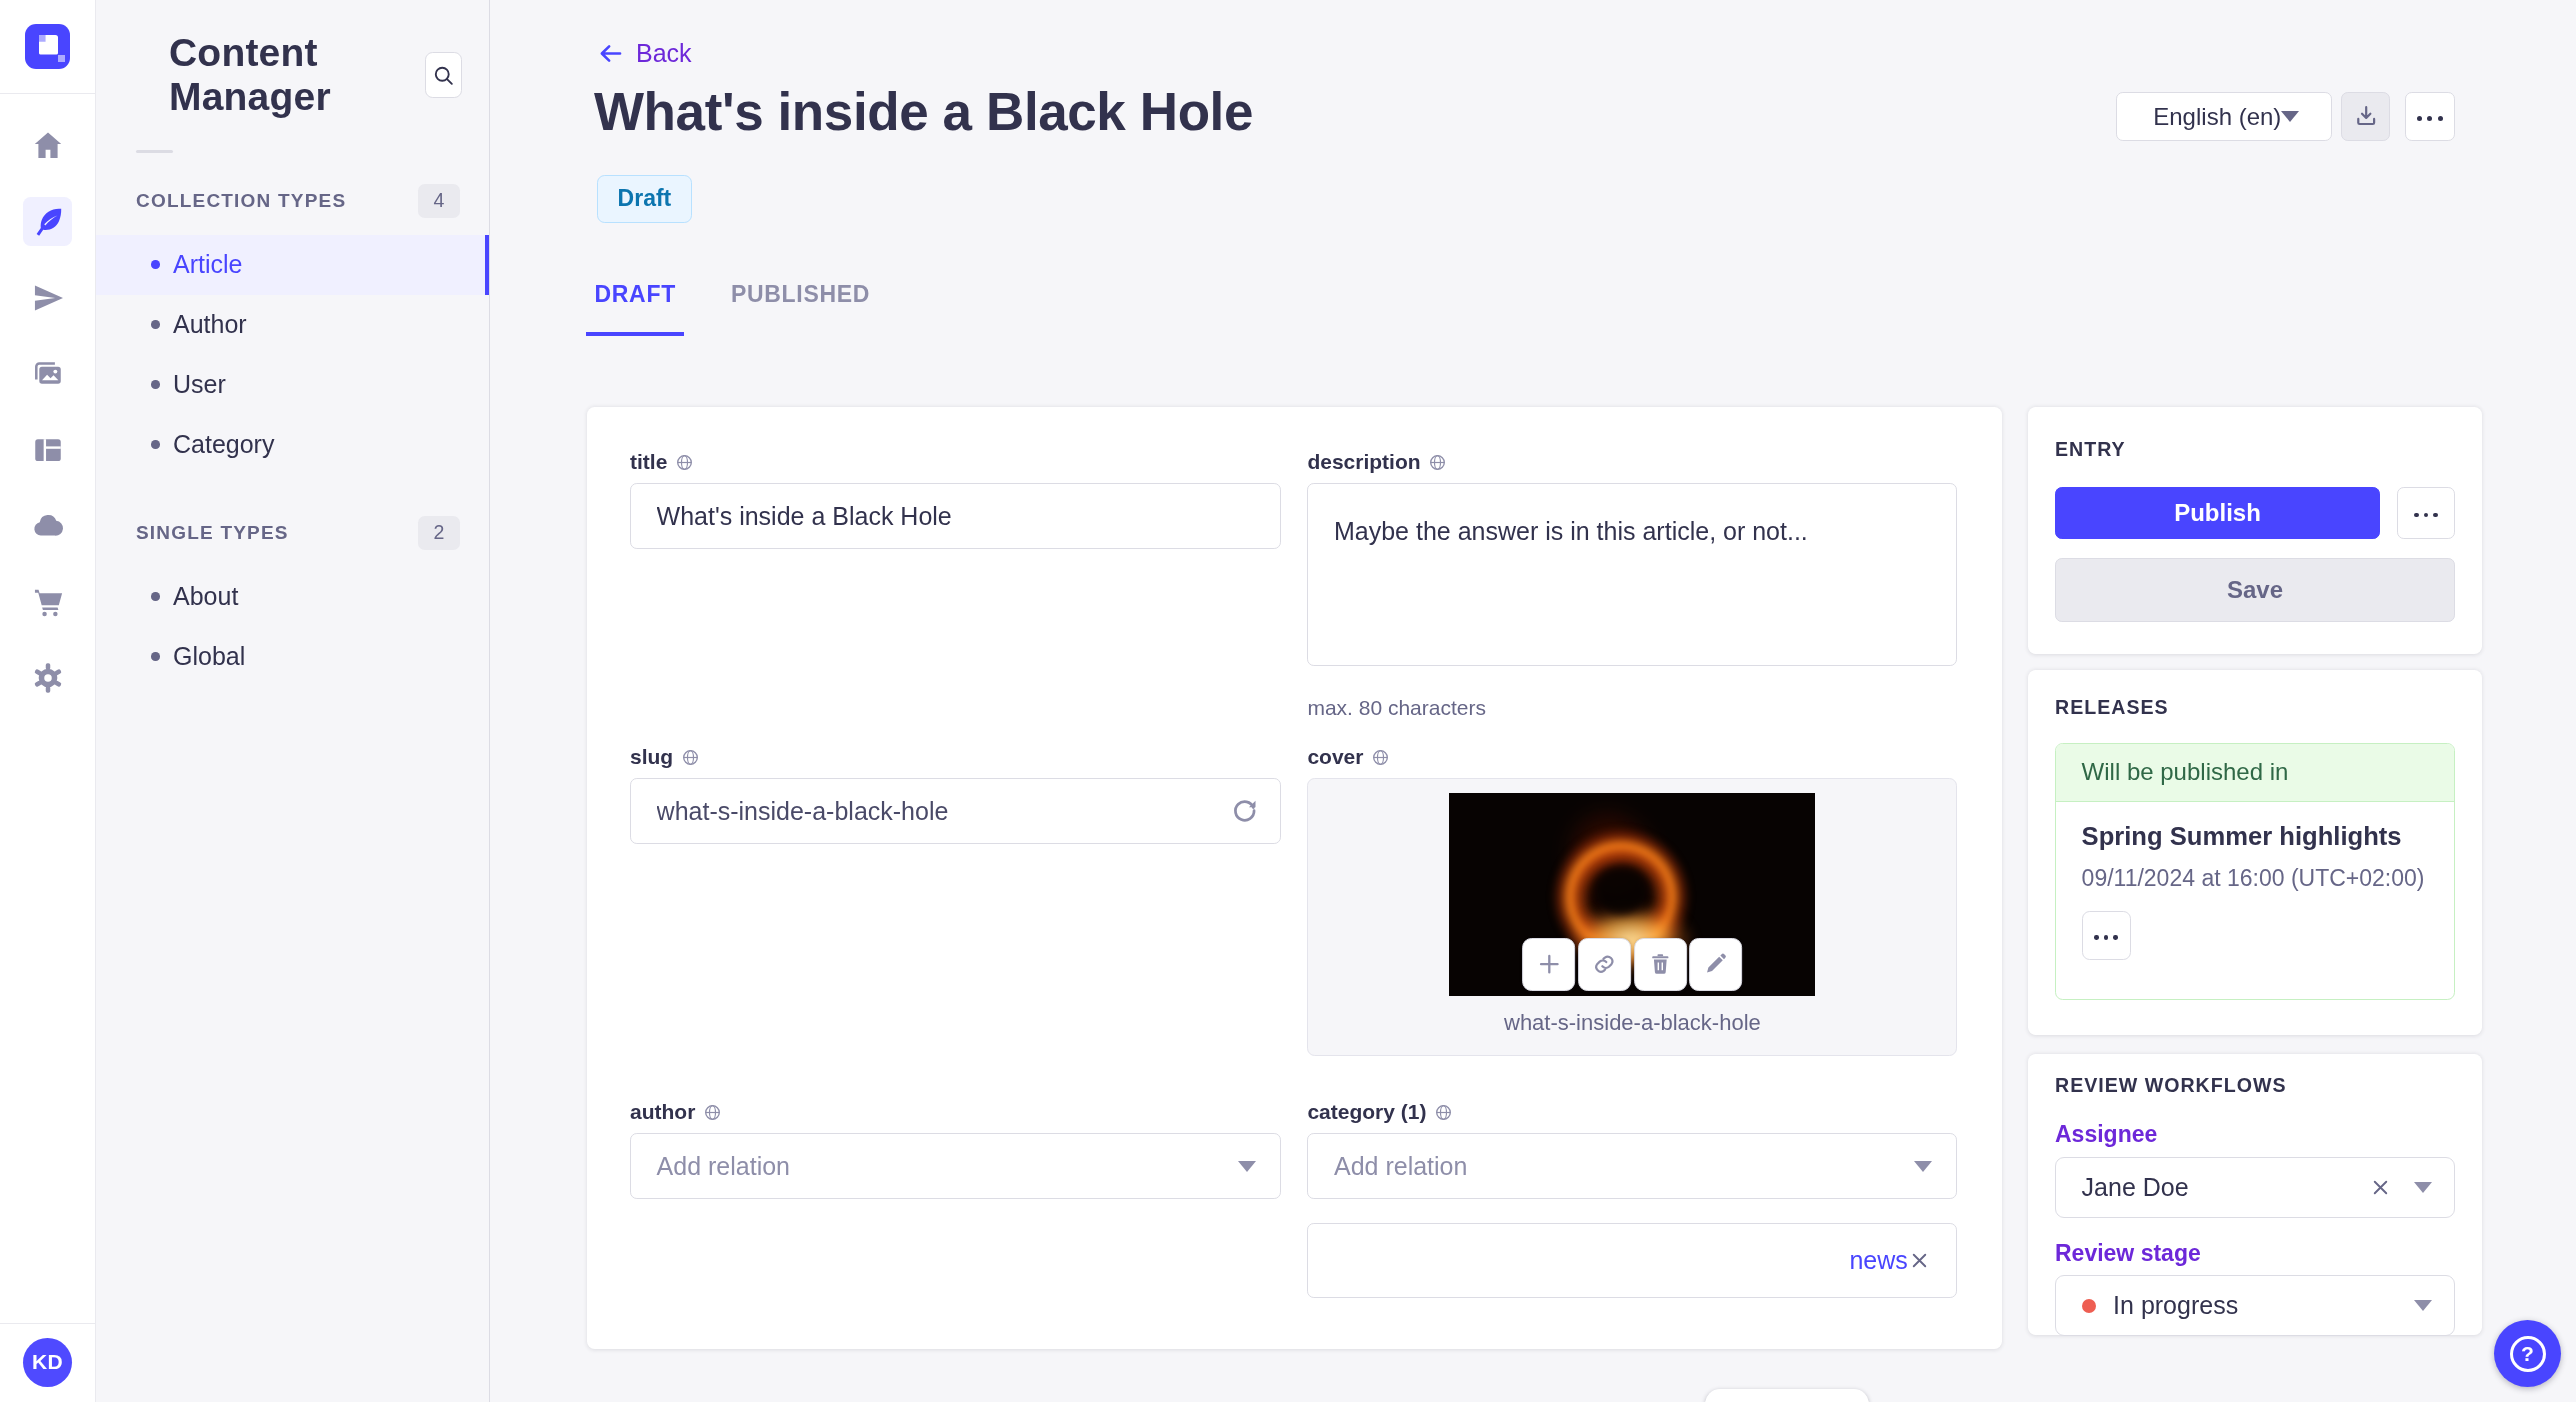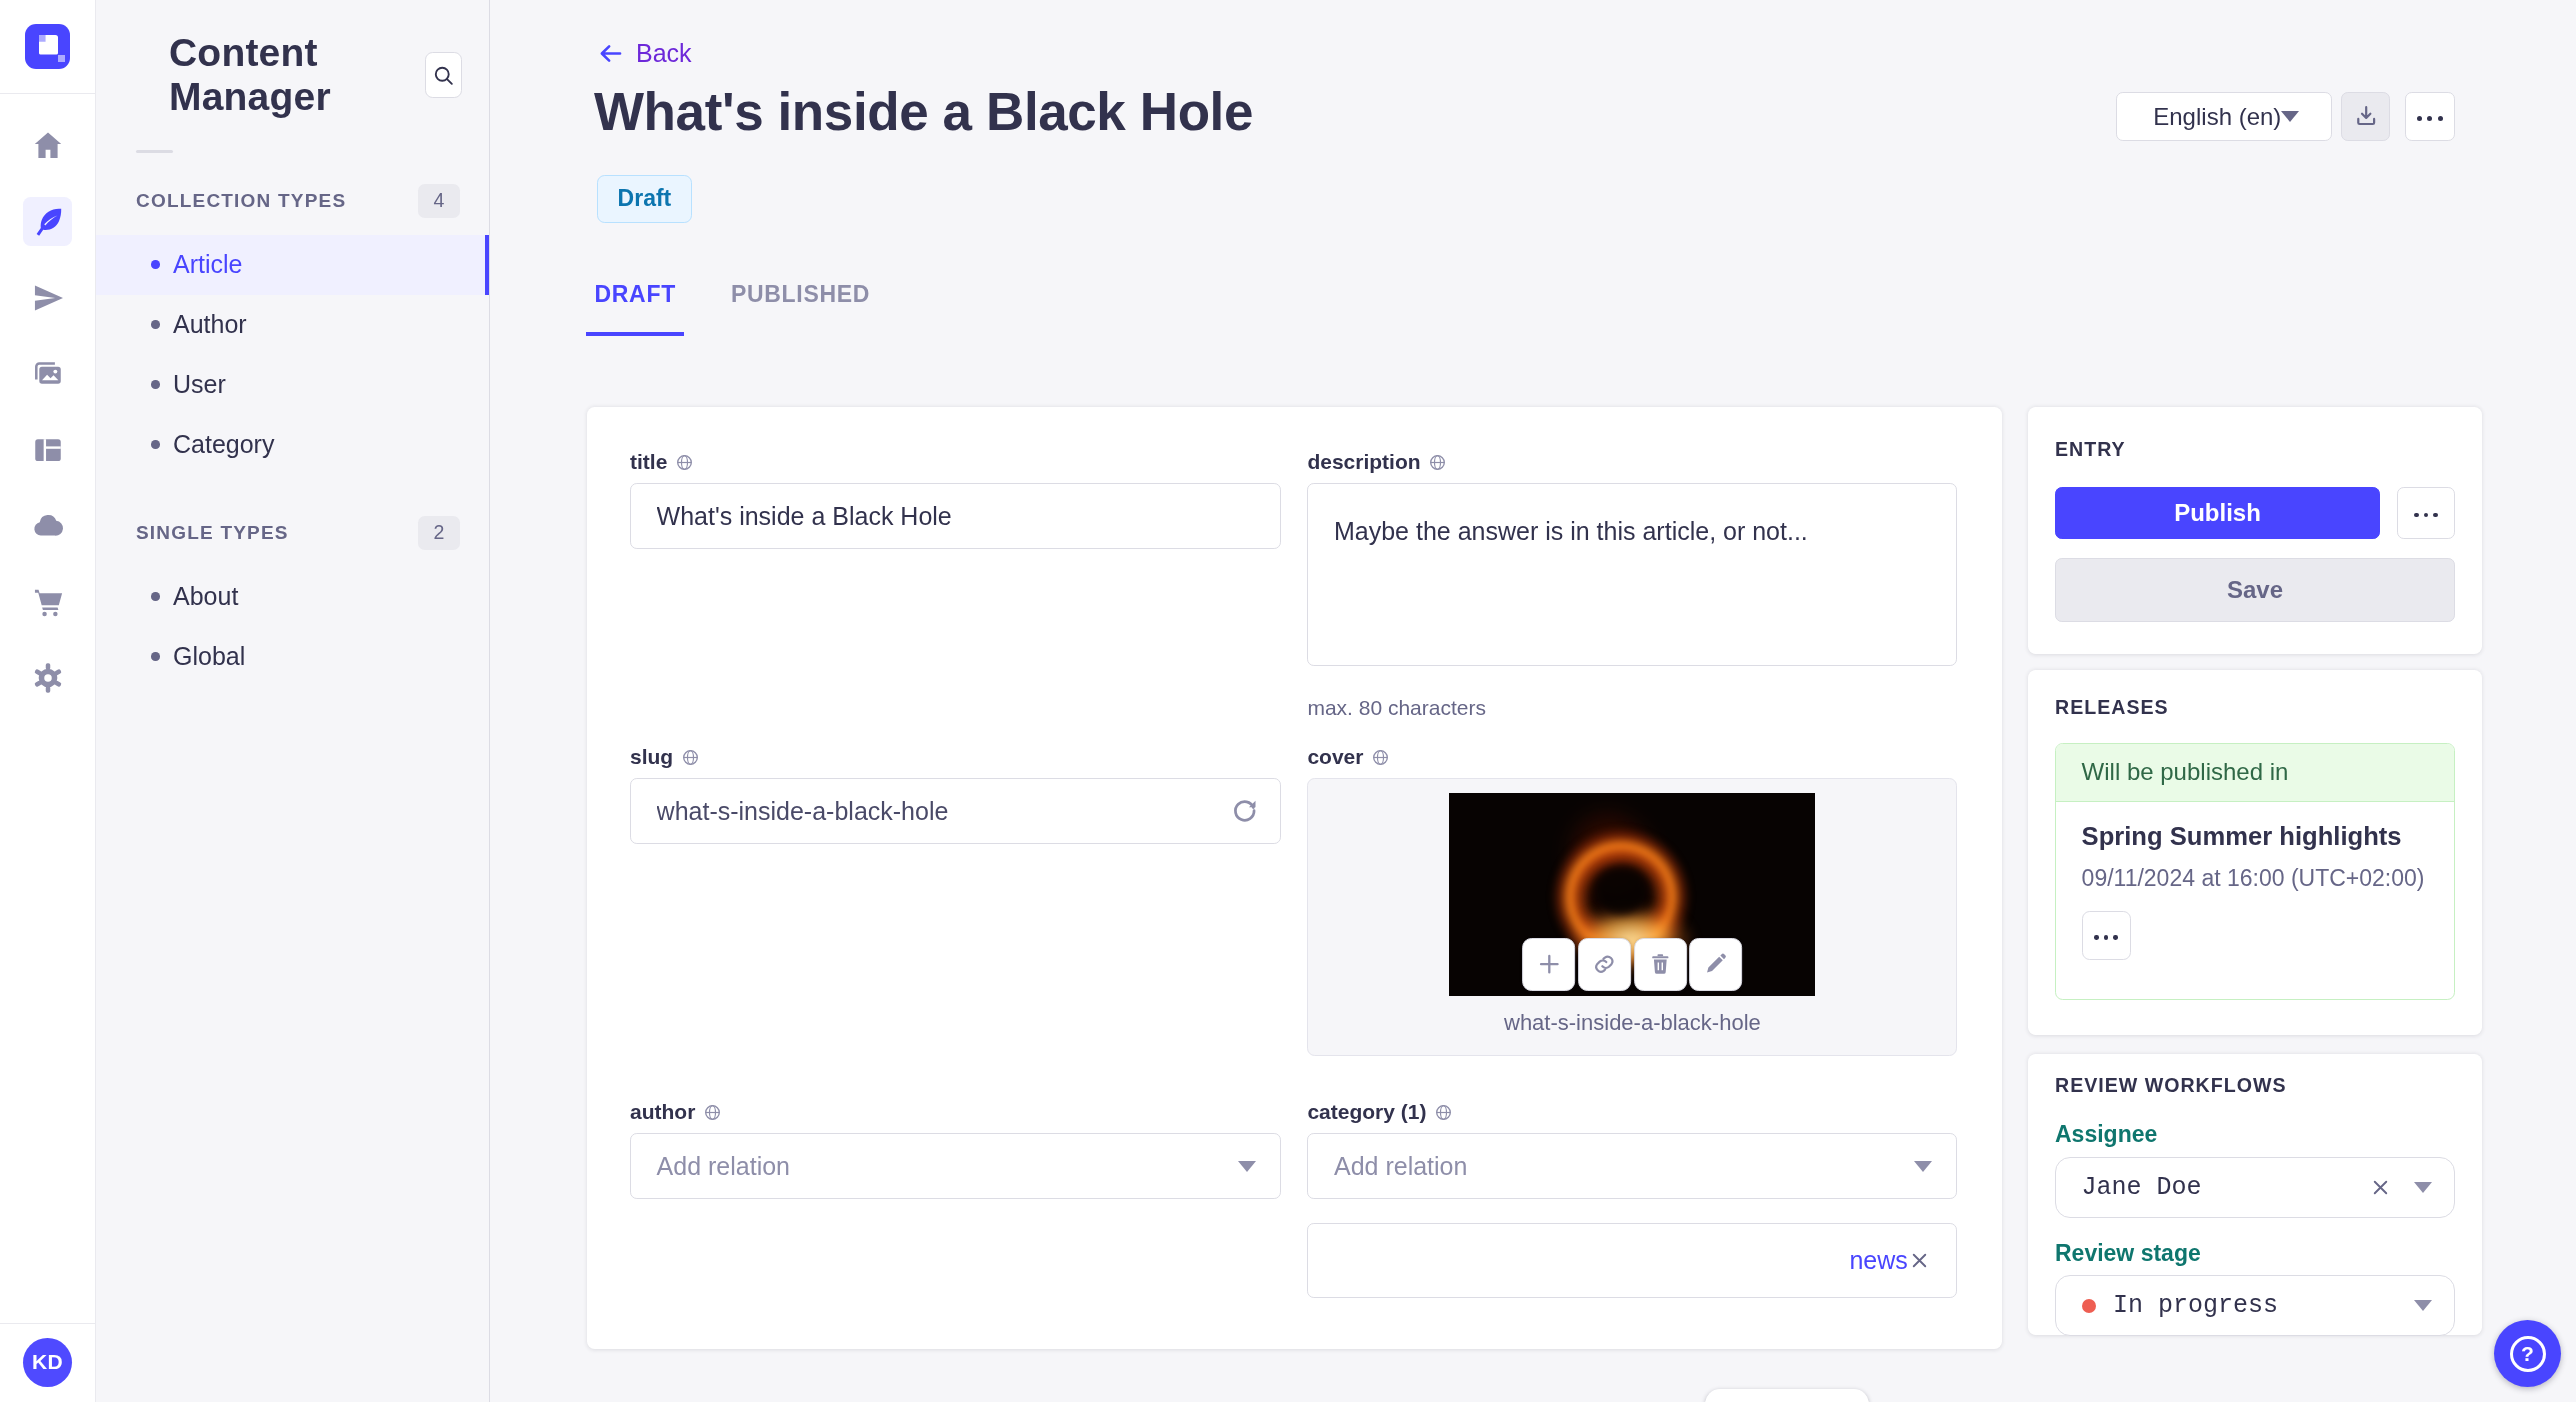--- a/index.html
+++ b/index.html
@@ -140,23 +140,23 @@
   .release-head { height:57px; background:#eafbe7; display:flex; align-items:center; padding-left:25.6px;
     font-size:24px; color:#2f6846; }
   .release-body { background:#fff; padding:20.4px 25.6px 0; border-top:0.9px solid #c6f0c2; }
   .release-name { font-size:25.6px; font-weight:bold; color:#32324d; }
   .release-date { margin-top:13.6px; font-size:23px; color:#666687; }
   .release-more { margin-top:19px; width:49px; height:49px; background:#fff; border:0.9px solid #dcdce4; border-radius:7.7px;
     display:flex; align-items:center; justify-content:center; cursor:pointer; }
   .release-more i, .entry-more i { width:4.3px; height:4.3px; border-radius:50%; background:#32324d; margin:0 2.6px; display:inline-block; }
 
   .review-panel { top:1054px; height:281px; padding:20.4px 27px; }
-  .rw-label { margin-top:24px; font-size:23px; font-weight:600; color:#0f766e; }
-  .combo { margin-top:8.5px; width:100%; height:61px; border:0.9px solid #dcdce4; border-radius:15px; background:#fff;
-    display:flex; align-items:center; padding:0 22px 0 25.6px; cursor:pointer;font-family:Liberation Mono, monospace; }
+  .rw-label { margin-top:24px; font-size:23px; font-weight:600; color:#6d28d9; }
+  .combo { margin-top:8.5px; width:100%; height:61px; border:0.9px solid #dcdce4; border-radius:9px; background:#fff;
+    display:flex; align-items:center; padding:0 22px 0 25.6px; cursor:pointer; }
   .combo .val { font-size:25px; color:#32324d; flex:1; display:flex; align-items:center; }
   .stage-dot { width:14.5px; height:14.5px; border-radius:50%; background:#ee5e52; margin-right:17px; }
   .combo .x-icon { margin-right:22px; }
 
   
   .peek { position:absolute; left:1213px; top:1389px; width:164px; height:15.3px; background:#fff;
     border-radius:19px 19px 0 0; box-shadow:0 0.9px 4.3px rgba(33,33,52,.25); }
   .help-fab { position:absolute; left:2494px; top:1320px; width:67px; height:67px; border-radius:50%;
     background:#4945ff; display:flex; align-items:center; justify-content:center; cursor:pointer;
     box-shadow:0 1.7px 6.8px rgba(33,33,52,.3); }

